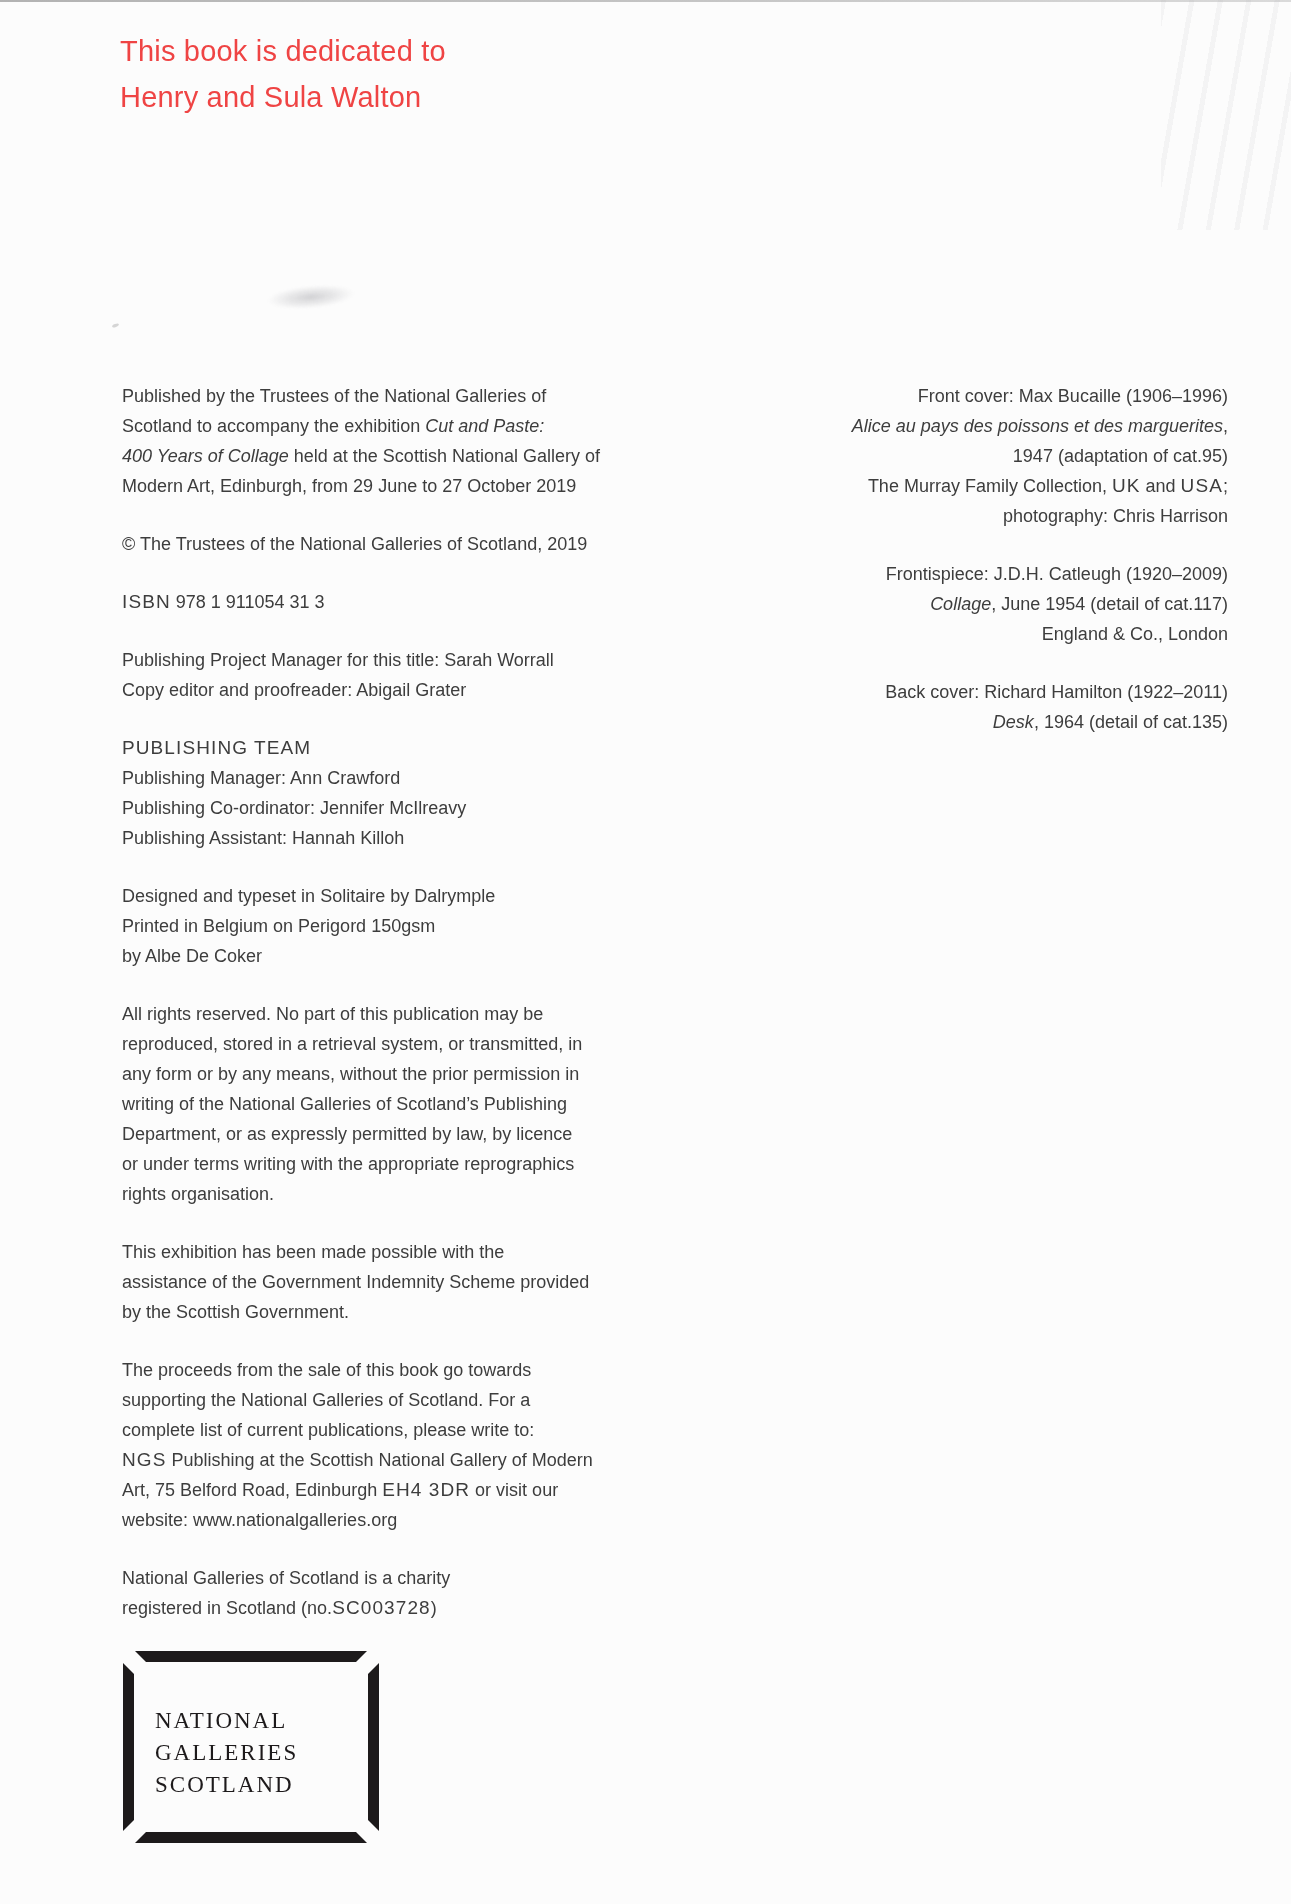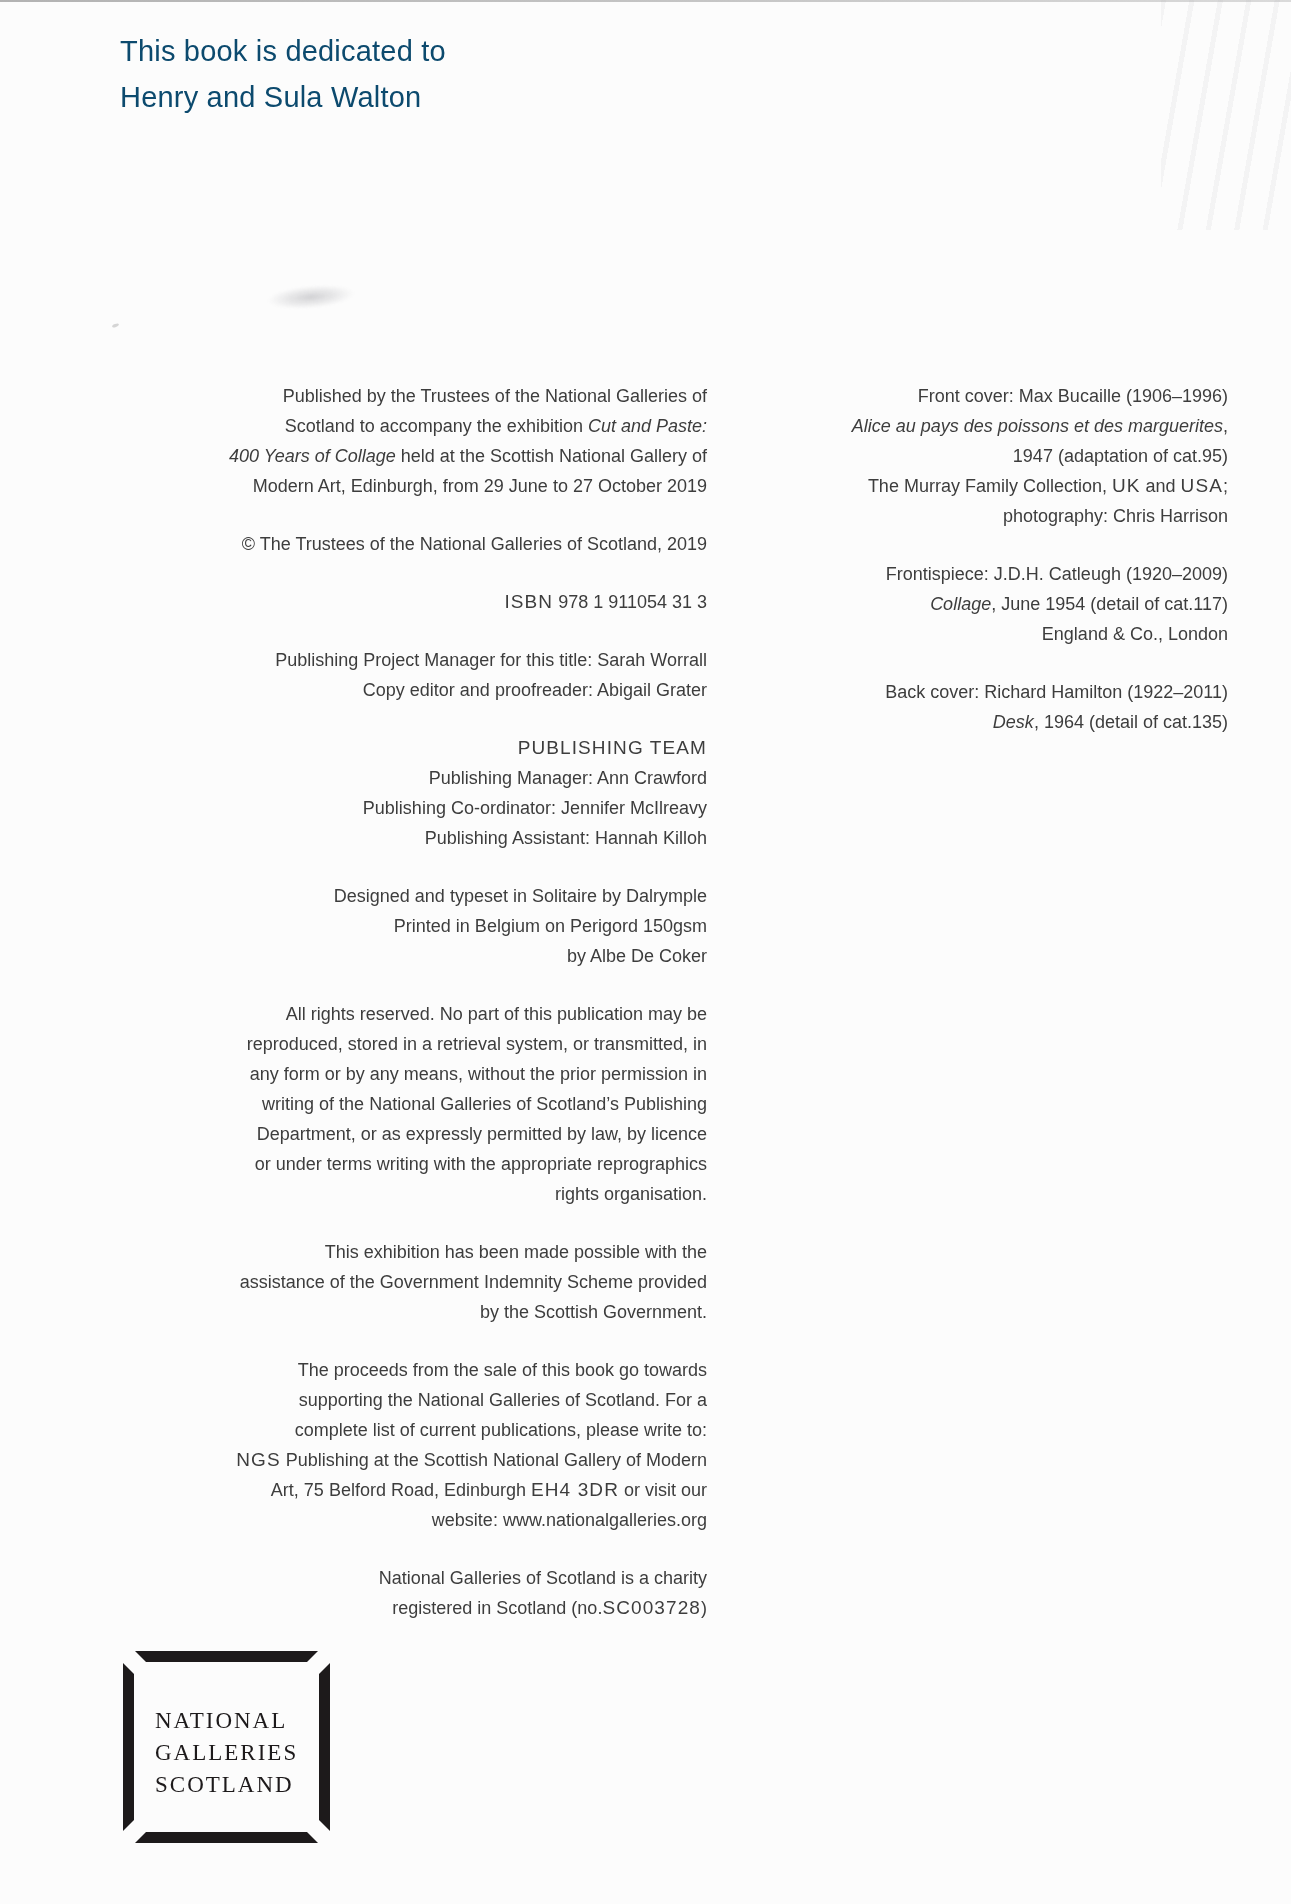--- a/index.html
+++ b/index.html
@@ -17,33 +17,33 @@
   .corner-streaks{position:absolute;top:0;right:0;width:130px;height:230px;
     background:repeating-linear-gradient(100deg,rgba(170,170,175,.10) 0 5px,rgba(255,255,255,0) 5px 28px);}
   .smudge{position:absolute;left:268px;top:286px;width:86px;height:22px;
     background:radial-gradient(ellipse at center,rgba(110,110,118,.30),rgba(110,110,118,0) 72%);
     transform:rotate(-5deg);filter:blur(1px);}
   .dot-mark{position:absolute;left:112px;top:324px;width:7px;height:3px;
     background:rgba(110,110,110,.28);border-radius:50%;transform:rotate(-20deg);}
 
   .dedication{
     position:absolute;left:120px;top:28px;
-    font-size:29px;line-height:46px;color:#0c4a6e;letter-spacing:.2px;
+    font-size:29px;line-height:46px;color:#ef4444;letter-spacing:.2px;
   }
 
   .col{position:absolute;top:381px;font-size:18px;line-height:30px;}
-  .col-left{left:122px;width:585px;text-align:right;}
+  .col-left{left:122px;width:585px;}
   .col-right{left:748px;width:480px;text-align:right;}
   .para{margin:0 0 28px 0;}
   .line{white-space:nowrap;}
   .line em{font-style:italic;}
   .sc{font-size:19px;letter-spacing:1.1px;}
 
   
-  .ngs-logo{position:absolute;left:123px;top:1651px;width:207px;height:192px;}
+  .ngs-logo{position:absolute;left:123px;top:1651px;width:256px;height:192px;}
   .ngs-logo .bar{position:absolute;background:#1d1a1b;}
   .bar-top{left:12px;right:12px;top:0;height:11px;
     clip-path:polygon(0 0,100% 0,calc(100% - 11px) 100%,11px 100%);}
   .bar-bottom{left:12px;right:12px;bottom:0;height:11px;
     clip-path:polygon(11px 0,calc(100% - 11px) 0,100% 100%,0 100%);}
   .bar-left{top:12px;bottom:12px;left:0;width:11px;
     clip-path:polygon(0 0,100% 11px,100% calc(100% - 11px),0 100%);}
   .bar-right{top:12px;bottom:12px;right:0;width:11px;
     clip-path:polygon(0 11px,100% 0,100% 100%,0 calc(100% - 11px));}
   .logo-text{

